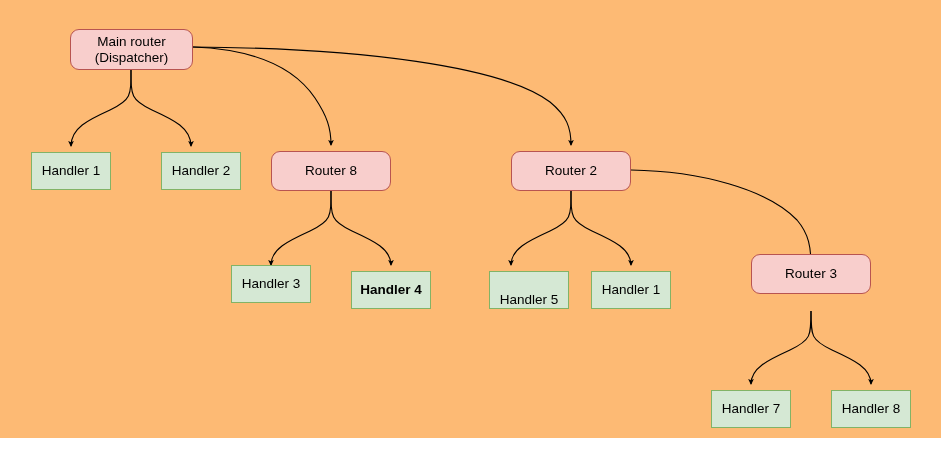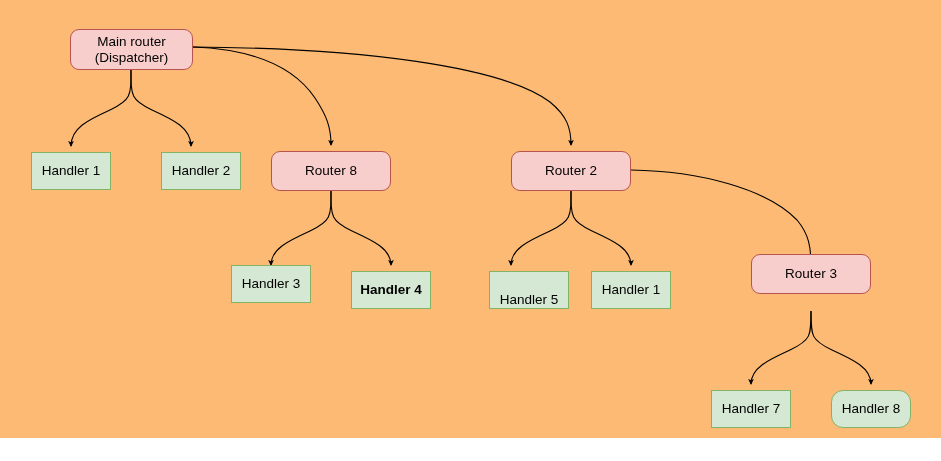--- a/index.html
+++ b/index.html
@@ -84,16 +84,16 @@
       <div class="node handler" style="left: 31px; top: 152px; width: 80px; height: 38px;"><span class="node-label">Handler 1</span></div>
       <div class="node handler" style="left: 161px; top: 152px; width: 80px; height: 38px;"><span class="node-label">Handler 2</span></div>
       <div class="node router" style="left: 271px; top: 151px; width: 120px; height: 40px;"><span class="node-label">Router 8</span></div>
       <div class="node router" style="left: 511px; top: 151px; width: 120px; height: 40px;"><span class="node-label">Router 2</span></div>
       <div class="node handler" style="left: 231px; top: 265px; width: 80px; height: 38px;"><span class="node-label">Handler 3</span></div>
       <div class="node handler" style="left: 351px; top: 271px; width: 80px; height: 38px; font-weight: bold;"><span class="node-label">Handler 4</span></div>
       <div class="node handler" style="left: 489px; top: 271px; width: 80px; height: 38px; align-items: flex-end;"><span class="node-label">Handler 5</span></div>
       <div class="node handler" style="left: 591px; top: 271px; width: 80px; height: 38px;"><span class="node-label">Handler 1</span></div>
       <div class="node router" style="left: 751px; top: 254px; width: 120px; height: 40px; align-items: center;"><span class="node-label">Router 3</span></div>
       <div class="node handler" style="left: 711px; top: 390px; width: 80px; height: 38px;"><span class="node-label">Handler 7</span></div>
-      <div class="node handler" style="left: 831px; top: 390px; width: 80px; height: 38px; border-radius: 12px;"><span class="node-label">Handler 8</span></div>
+      <div class="node handler" style="left: 831px; top: 390px; width: 80px; height: 38px;"><span class="node-label">Handler 8</span></div>
     </div>
 
 </div>
 
 </body></html>

